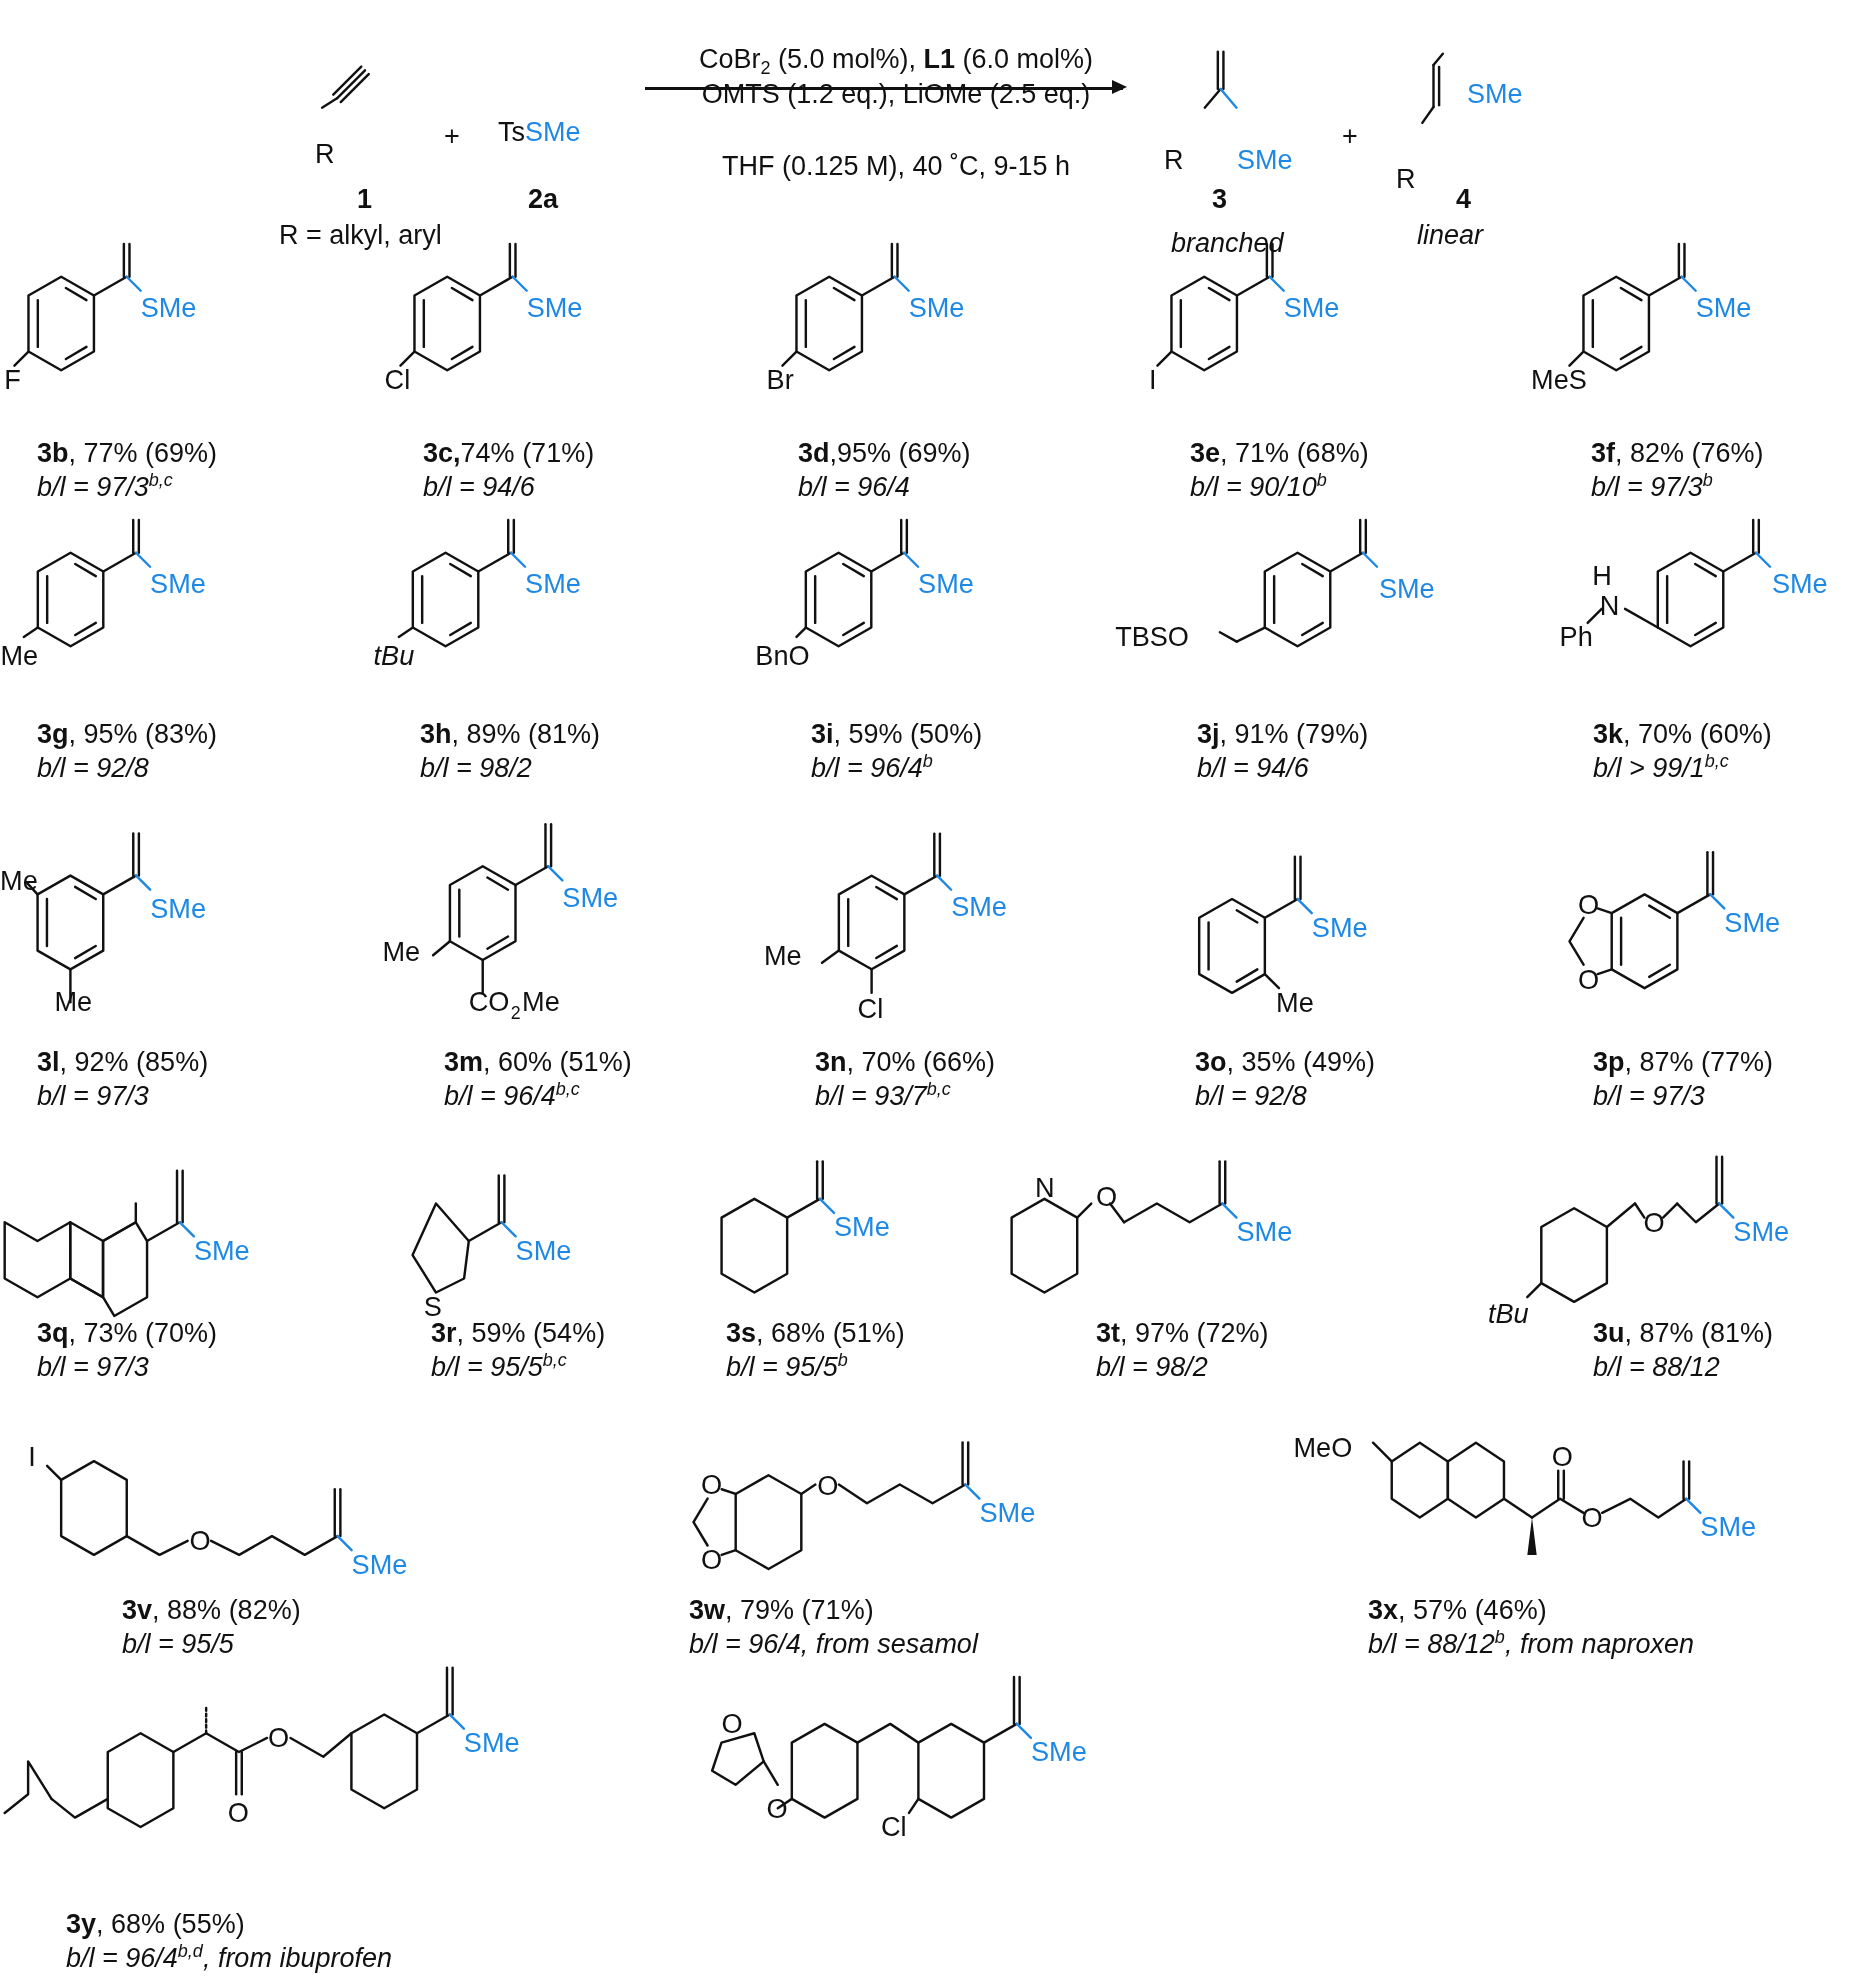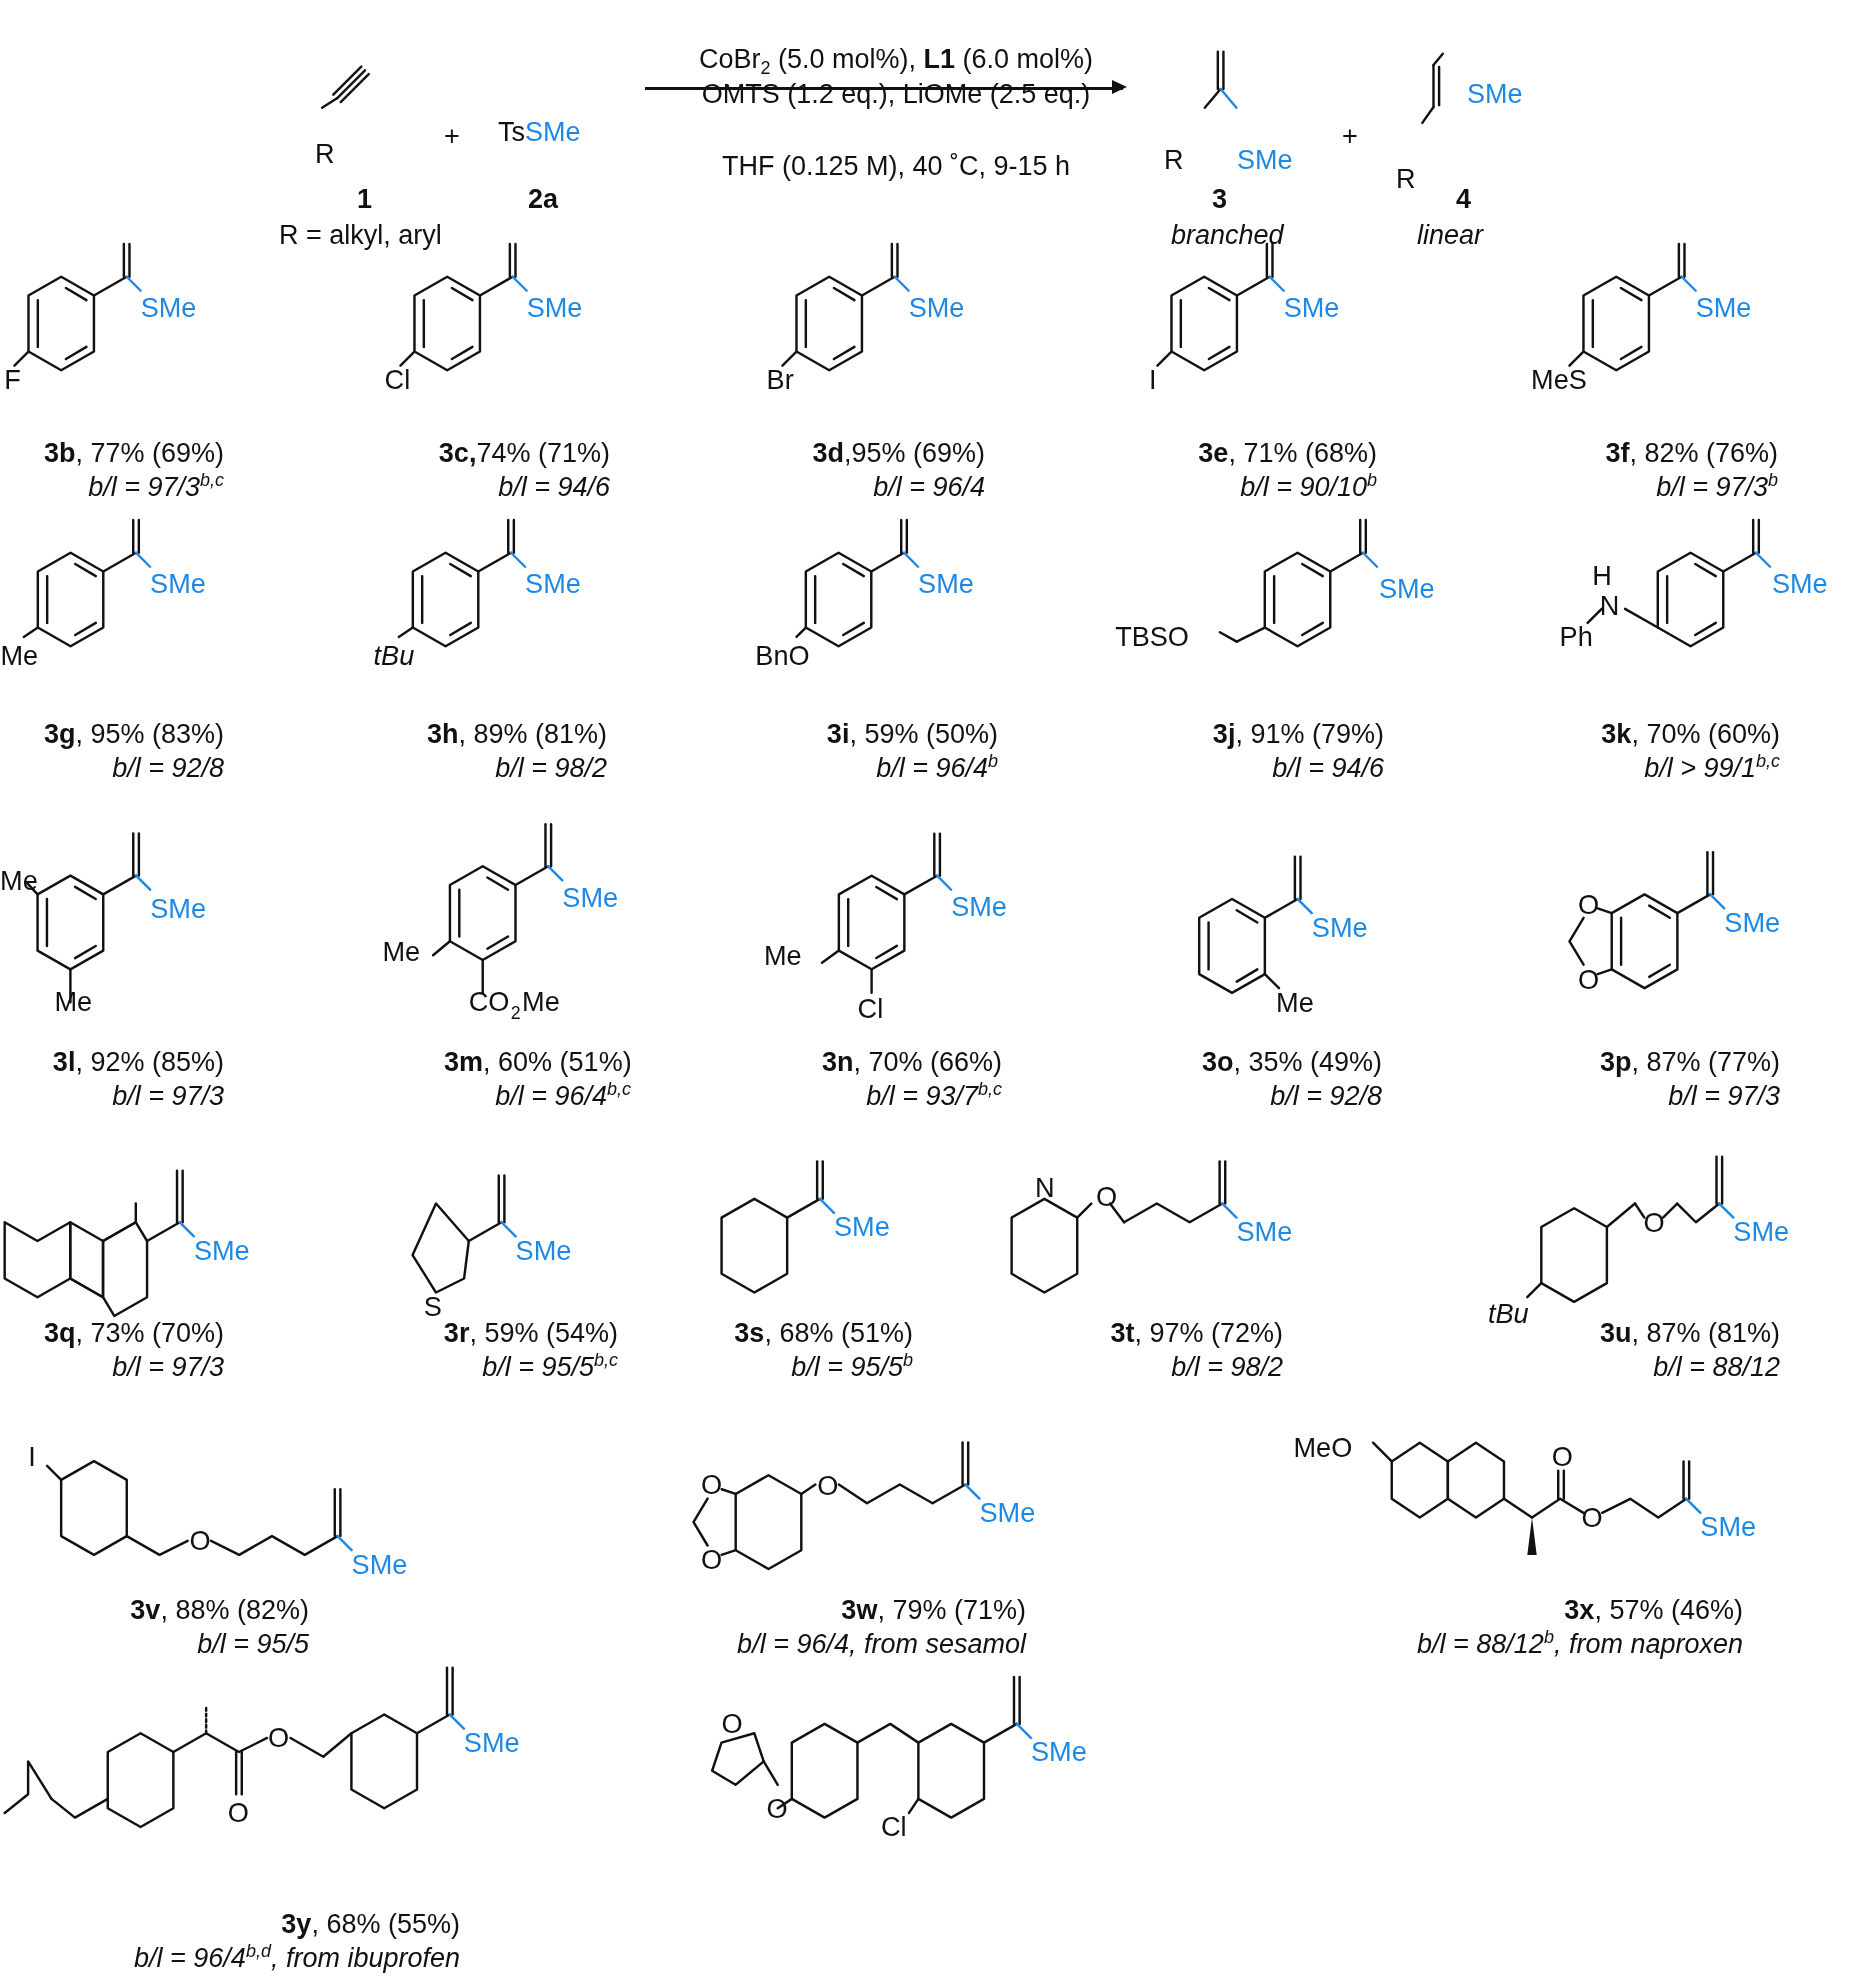--- a/index.html
+++ b/index.html
@@ -7,21 +7,21 @@
        font-family:"Liberation Sans",sans-serif;color:#111;}
   .abs{position:absolute;}
   .t{font-size:27px;line-height:1;white-space:nowrap;margin-top:44px;}
   .blue{color:#1E88E5;}
   .bold{font-weight:bold;}
   .it{font-style:italic;}
   sub,sup{font-size:18px;line-height:0;}
   .cond{text-align:center;width:656px;}
   .arrow{height:2.8px;background:#111;}
   .arrow:after{content:"";position:absolute;right:-3.7px;top:-6.6px;border-left:15px solid #111;border-top:7.5px solid transparent;border-bottom:7.5px solid transparent;}
-  .cap{text-align:right;position:absolute;font-size:27px;line-height:34px;white-space:nowrap;}
+  .cap{text-align:left;position:absolute;font-size:27px;line-height:34px;white-space:nowrap;}
   svg{position:absolute;overflow:visible;}
   svg line,svg polyline,svg polygon,svg path{stroke:#111;stroke-width:2.6;fill:none;stroke-linecap:round;stroke-linejoin:round;}
   svg text{font-family:"Liberation Sans",sans-serif;font-size:29px;fill:#111;stroke:none;}
   svg text.b{fill:#1E88E5;}
   svg .wedge{fill:#111;stroke:none;}
 </style>
 </head>
 <body>
 
 <div>
@@ -52,21 +52,21 @@
 
   <svg style="left:1171px;top:47px;width:131px;height:84px" viewBox="0 0 140 90" width="131" height="84">
     <line x1="50" y1="5" x2="50" y2="45"></line>
       <line x1="56" y1="5" x2="56" y2="45"></line>
     <line x1="53" y1="45" x2="36" y2="65"></line>
     <line x1="53" y1="45" x2="70" y2="65" style="stroke:#1E88E5"></line>
   </svg>
   <div class="abs t" style="left:1164px;top:103px">R</div>
   <div class="abs t blue" style="left:1237px;top:103px">SMe</div>
   <div class="abs t bold" style="left:1212px;top:142px">3</div>
-  <div class="abs t it" style="left:1171px;top:178px">branched</div>
+  <div class="abs t it" style="left:1171px;top:186px">branched</div>
 
   <div class="abs t" style="left:1342px;top:79px">+</div>
 
   <svg style="left:1396px;top:37px;width:131px;height:112px" viewBox="0 0 140 120" width="131" height="112">
     <line x1="40" y1="30" x2="50" y2="18"></line>
     <line x1="40" y1="30" x2="40" y2="75"></line>
       <line x1="46" y1="32" x2="46" y2="73"></line>
     <line x1="40" y1="75" x2="28" y2="92"></line>
   </svg>
   <div class="abs t blue" style="left:1467px;top:37px">SMe</div>

